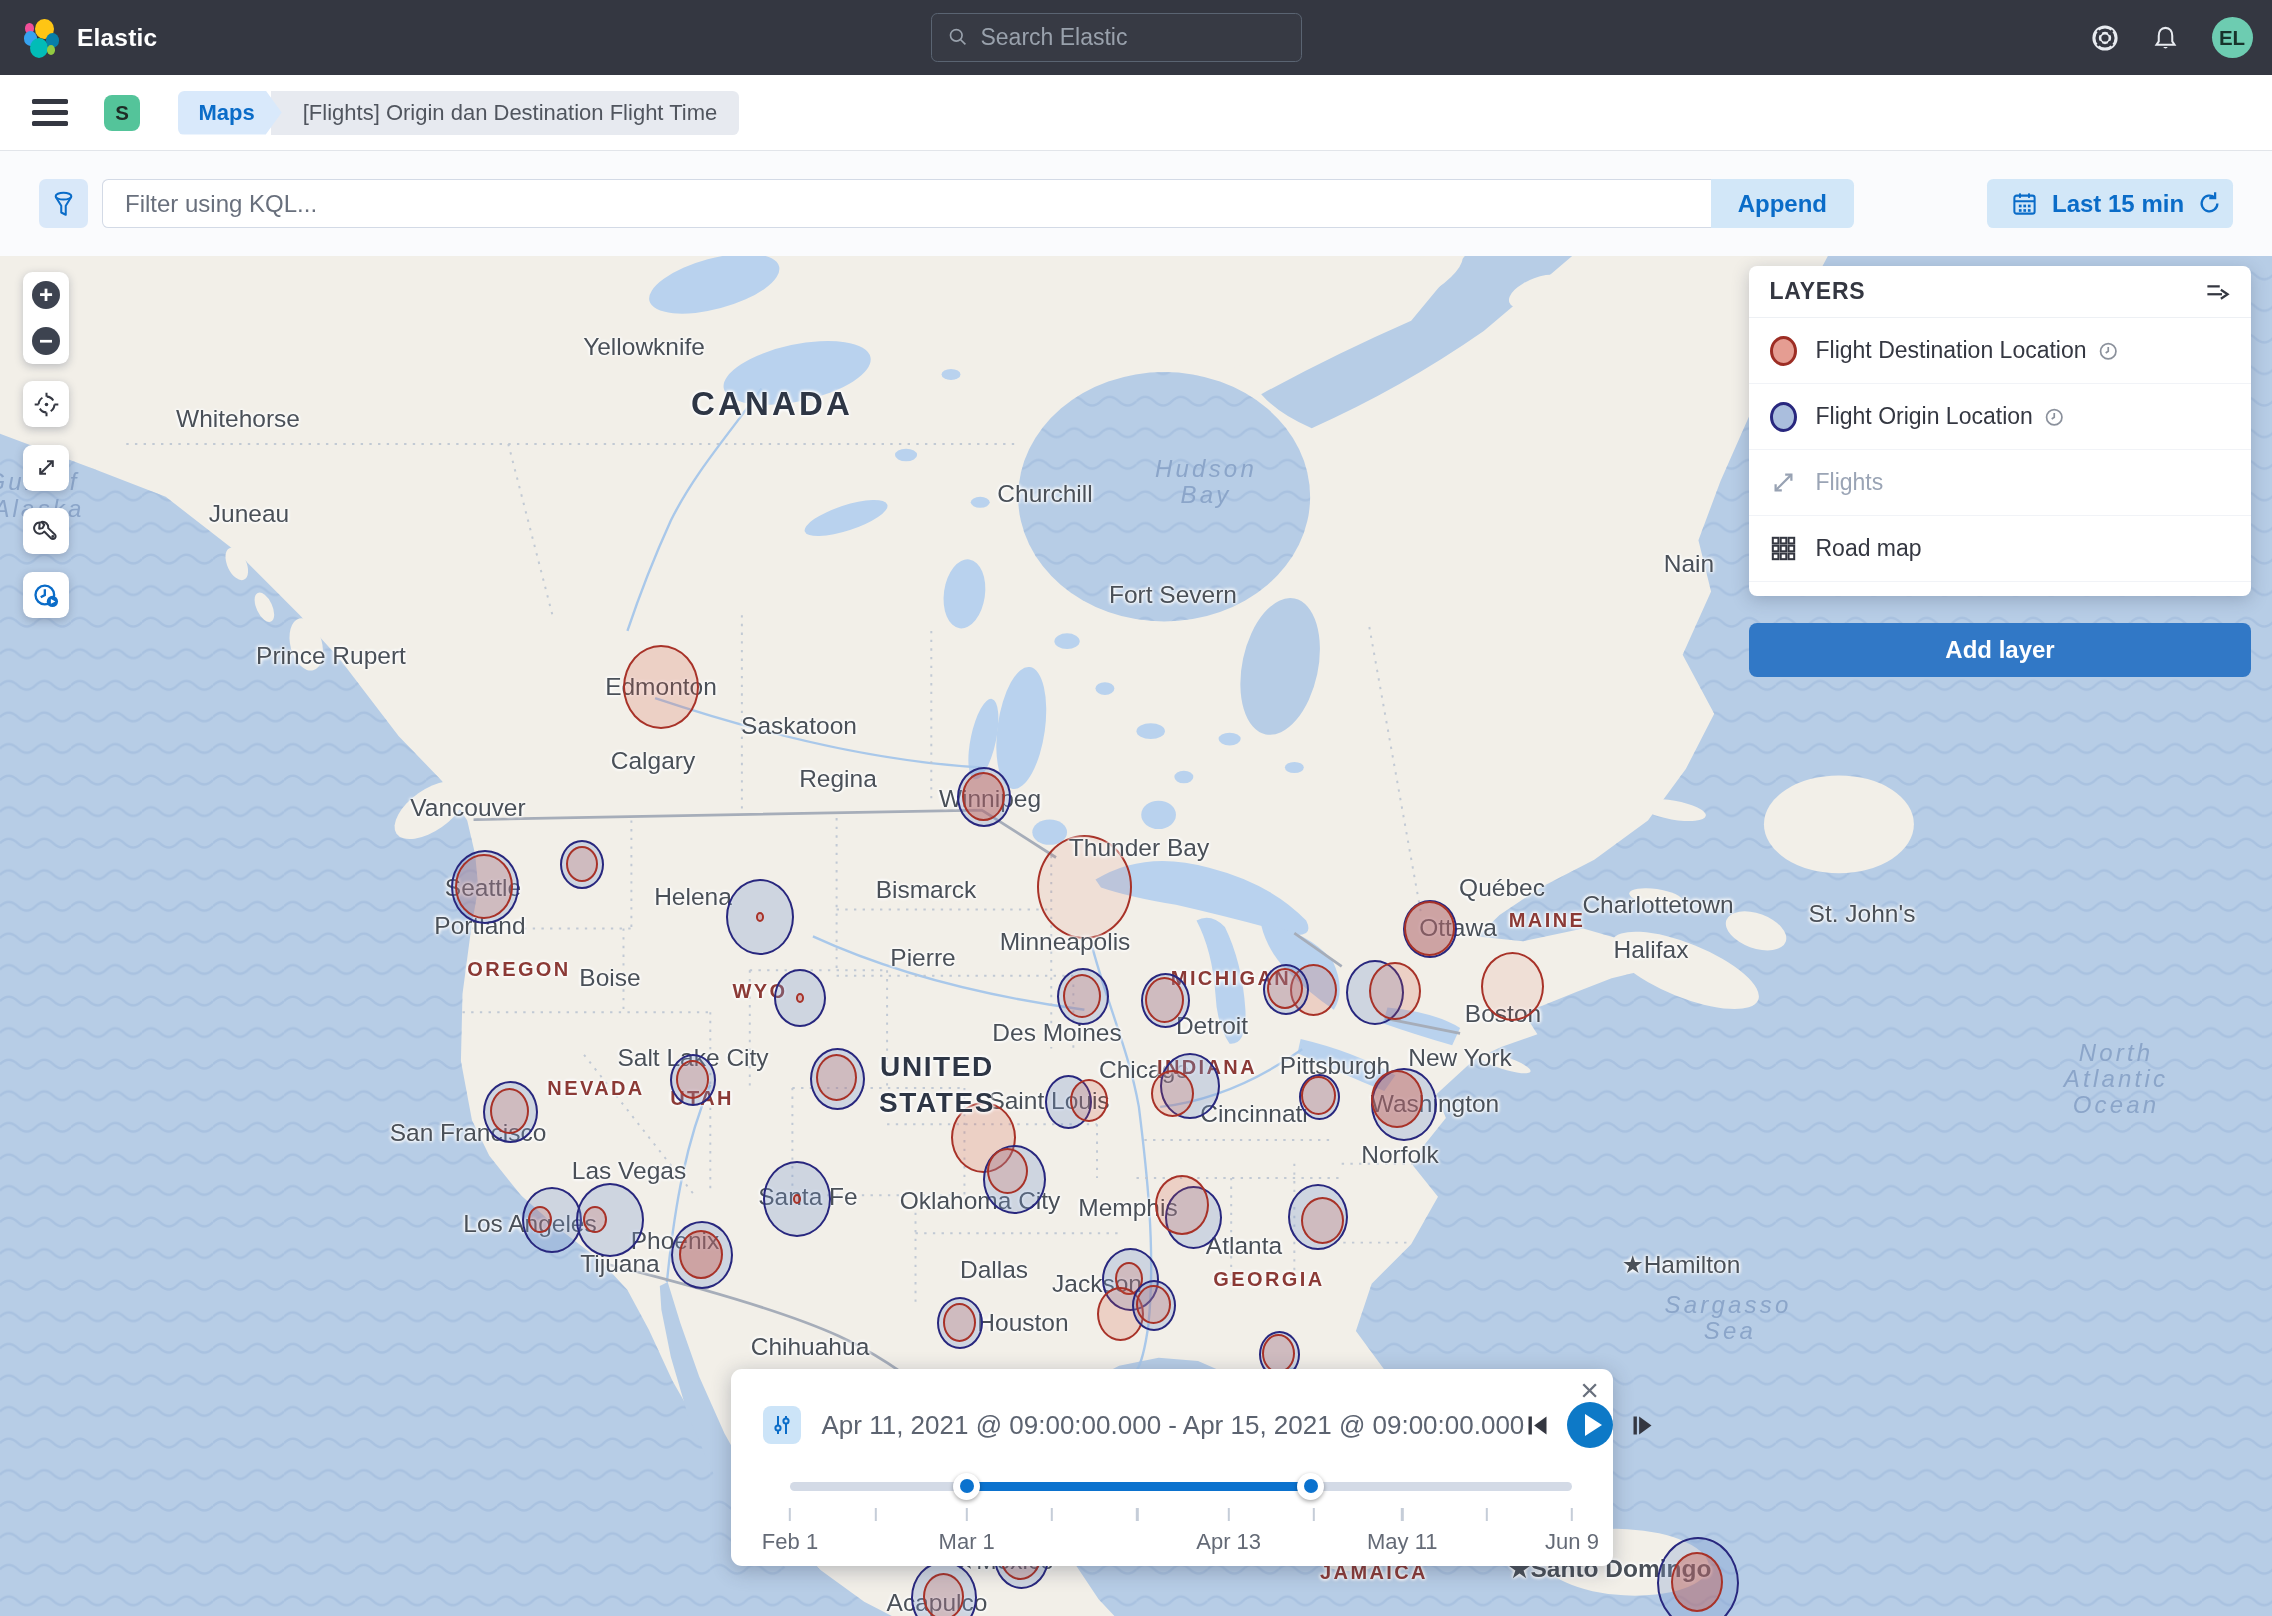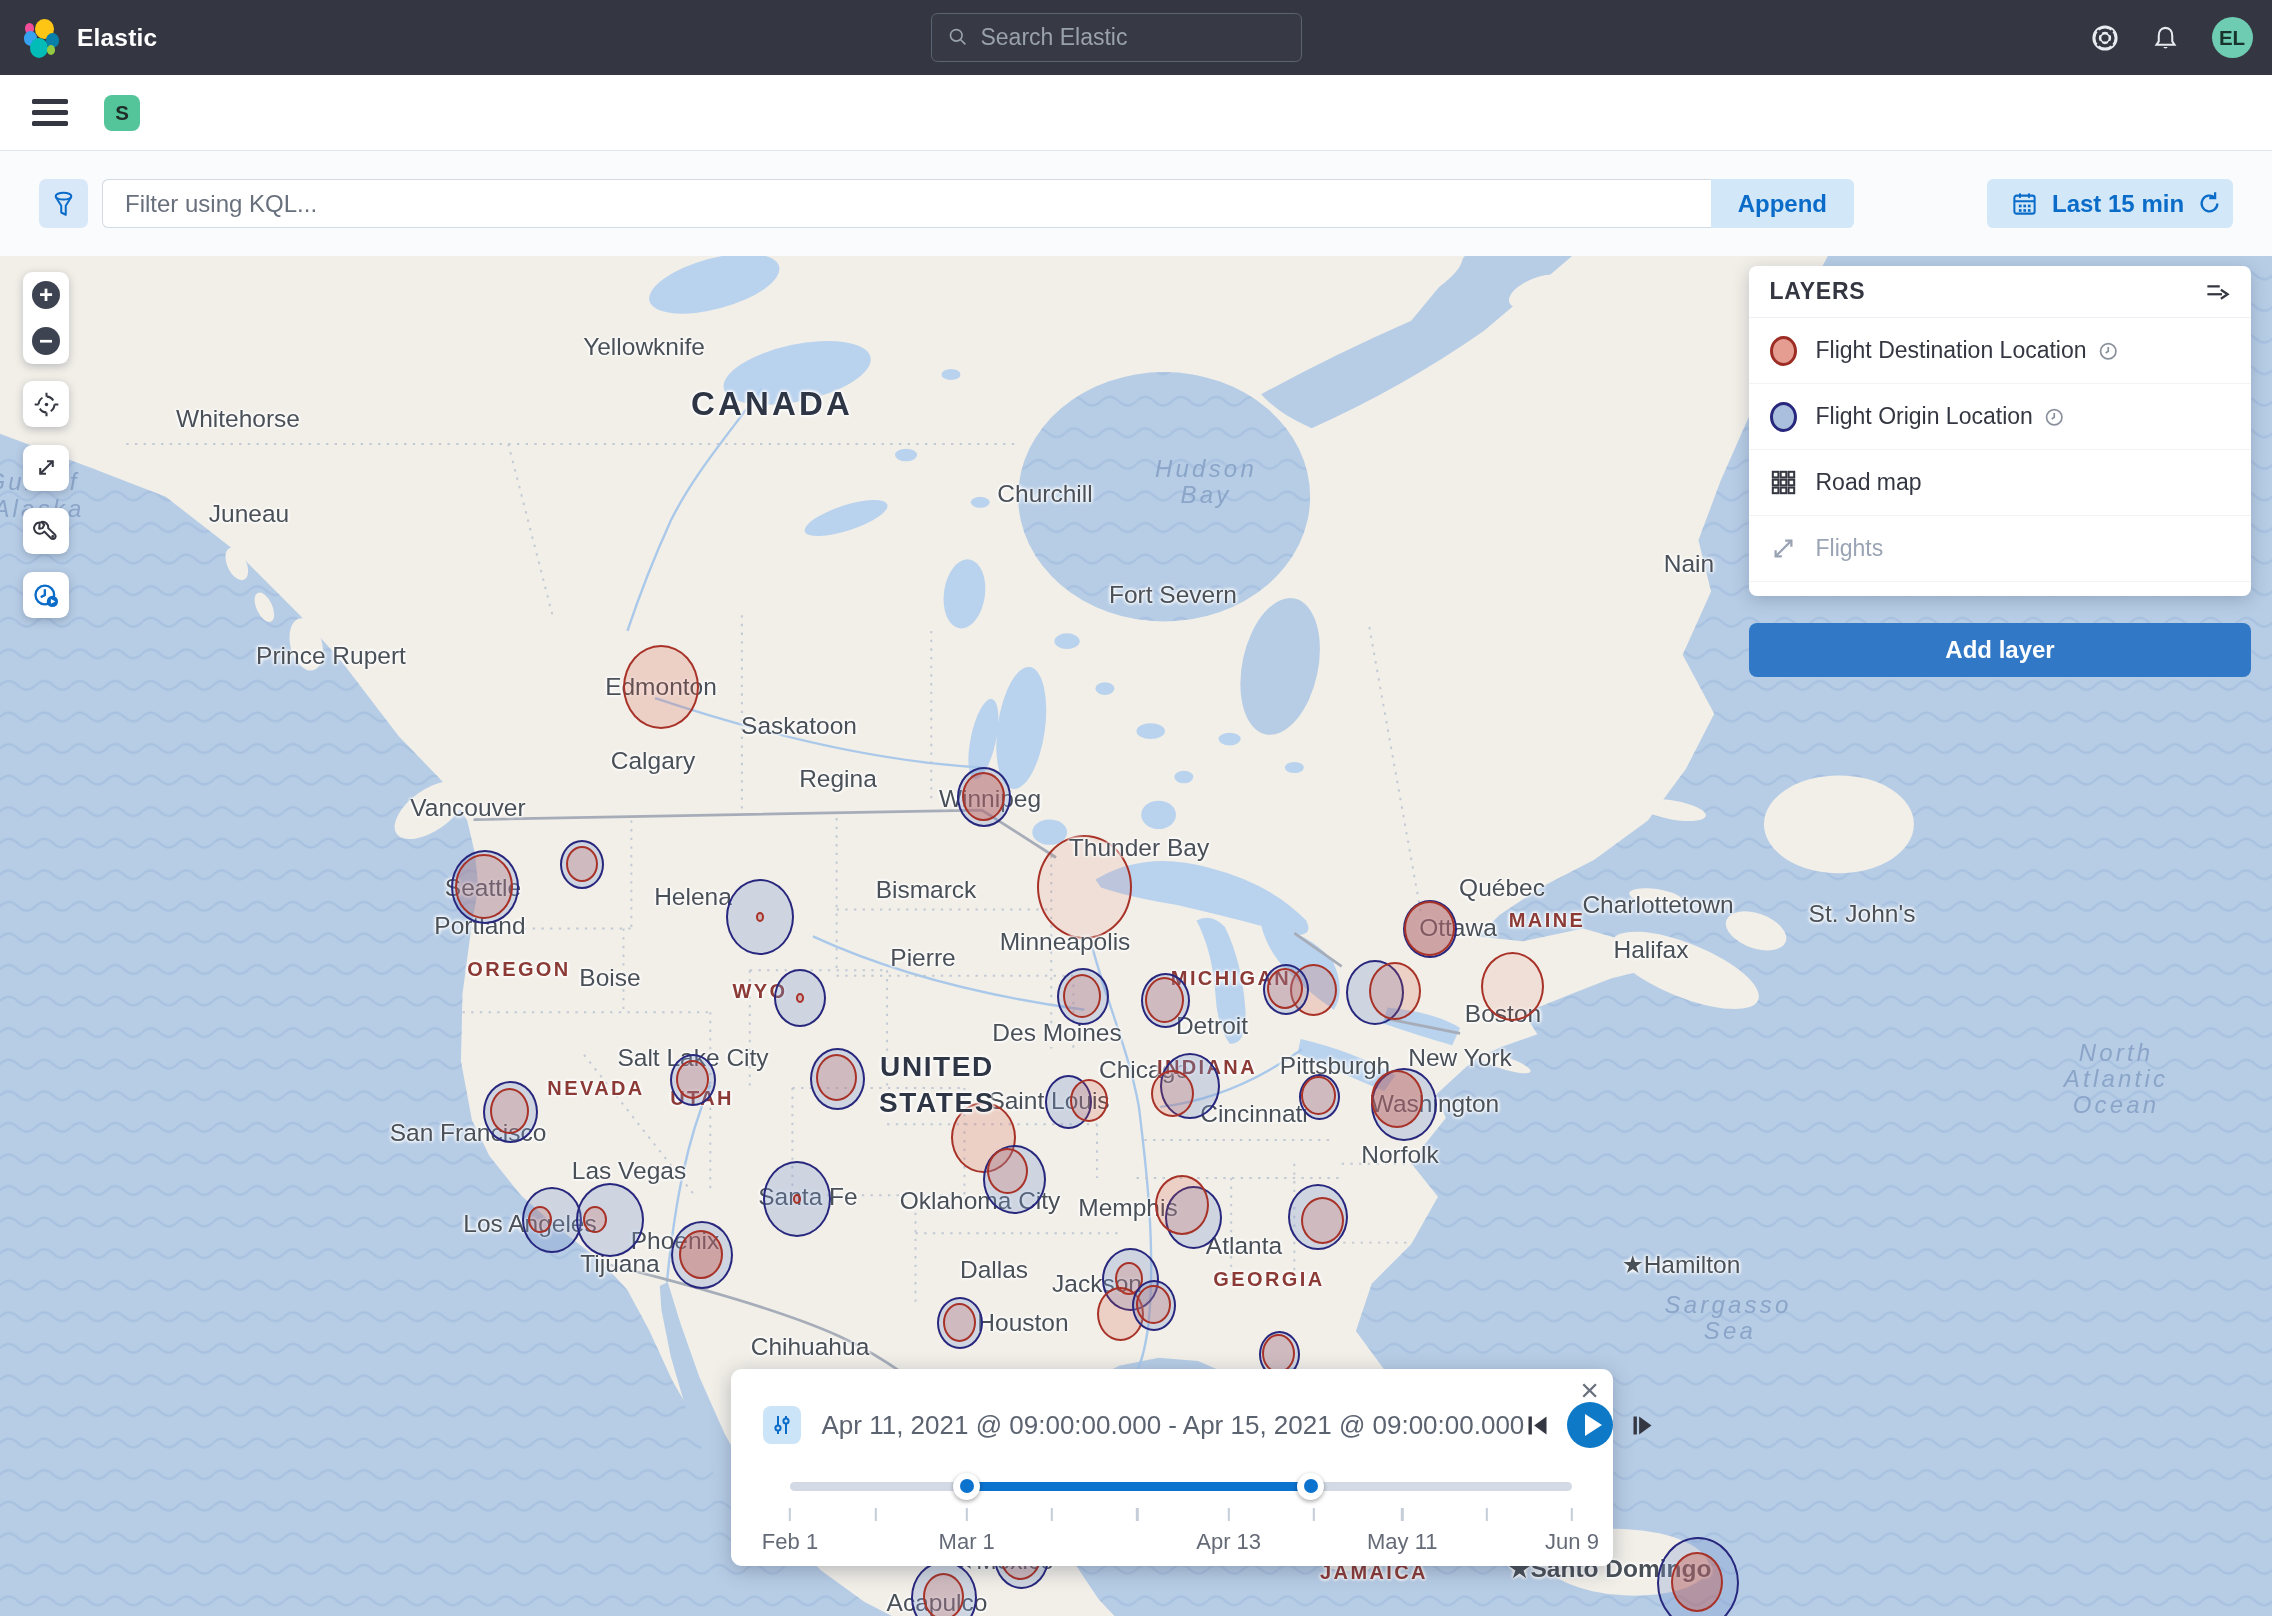--- a/index.html
+++ b/index.html
@@ -156,20 +156,24 @@
     </div>
   </header>
 
   <div class="crumbbar">
     <button class="hamburger">
         <span></span>
         <span></span>
         <span></span>
       </button>
     <button class="space-badge">S</button>
+    <nav class="crumbs">
+      <button class="crumb1">Maps</button>
+      <span class="crumb2">[Flights] Origin dan Destination Flight Time</span>
+    </nav>
   </div>
 
   <div class="kqlbar">
     <button class="filter-btn">
       <svg width="27" height="27" viewBox="0 0 24 24">
         <ellipse cx="12" cy="5.5" rx="7" ry="3" fill="none" stroke="#0a6cc8" stroke-width="1.8"></ellipse>
         <path d="M5 6 L10 14 L10 20 L14 22 L14 14 L19 6" fill="none" stroke="#0a6cc8" stroke-width="1.8" stroke-linejoin="round"></path>
       </svg>
     </button>
     <div class="kql-wrap">
@@ -542,48 +546,48 @@
       <div class="layer-row">
         <span class="swatch sw-org"></span>
         <span class="layer-label">
             <span>Flight Origin Location</span>
           <svg width="20.5" height="20.5" viewBox="0 0 24 24">
             <circle cx="12" cy="12" r="9" fill="none" stroke="#8b919c" stroke-width="2"></circle>
             <path d="M12 7 L12 12 L9 14" fill="none" stroke="#8b919c" stroke-width="2"></path>
           </svg>
         </span>
       </div>
+      <div class="layer-row disabled">
+        <svg width="27" height="27" viewBox="0 0 24 24">
+          <line x1="5" y1="19" x2="19" y2="5" stroke="#98a2b3" stroke-width="2"></line>
+          <path d="M13.5 5 H19 V10.5" fill="none" stroke="#98a2b3" stroke-width="2"></path>
+          <path d="M5 13.5 V19 H10.5" fill="none" stroke="#98a2b3" stroke-width="2"></path>
+        </svg>
+        <span class="layer-label">
+            <span>Flights</span>
+          </span>
+      </div>
       <div class="layer-row">
         <svg width="27" height="27" viewBox="0 0 24 24">
           <g fill="none" stroke="#343741" stroke-width="1.8">
             <rect x="2.5" y="2.5" width="5" height="5"></rect>
               <rect x="9.5" y="2.5" width="5" height="5"></rect>
               <rect x="16.5" y="2.5" width="5" height="5"></rect>
             <rect x="2.5" y="9.5" width="5" height="5"></rect>
               <rect x="9.5" y="9.5" width="5" height="5"></rect>
               <rect x="16.5" y="9.5" width="5" height="5"></rect>
             <rect x="2.5" y="16.5" width="5" height="5"></rect>
               <rect x="9.5" y="16.5" width="5" height="5"></rect>
               <rect x="16.5" y="16.5" width="5" height="5"></rect>
           </g>
         </svg>
         <span class="layer-label">
             <span>Road map</span>
           </span>
       </div>
-      <div class="layer-row disabled">
-        <svg width="27" height="27" viewBox="0 0 24 24">
-          <line x1="5" y1="19" x2="19" y2="5" stroke="#98a2b3" stroke-width="2"></line>
-          <path d="M13.5 5 H19 V10.5" fill="none" stroke="#98a2b3" stroke-width="2"></path>
-          <path d="M5 13.5 V19 H10.5" fill="none" stroke="#98a2b3" stroke-width="2"></path>
-        </svg>
-        <span class="layer-label">
-            <span>Flights</span>
-          </span>
-      </div>
       <div class="layers-pad"></div>
     </aside>
     <button class="addlayer">Add layer</button>
 
     <section class="tslider">
       <button class="ts-close">×</button>
       <div class="ts-row">
         <span class="ts-chip">
           <svg width="24" height="24" viewBox="0 0 24 24">
             <line x1="8" y1="3" x2="8" y2="21" stroke="#0a6cc8" stroke-width="2"></line>

